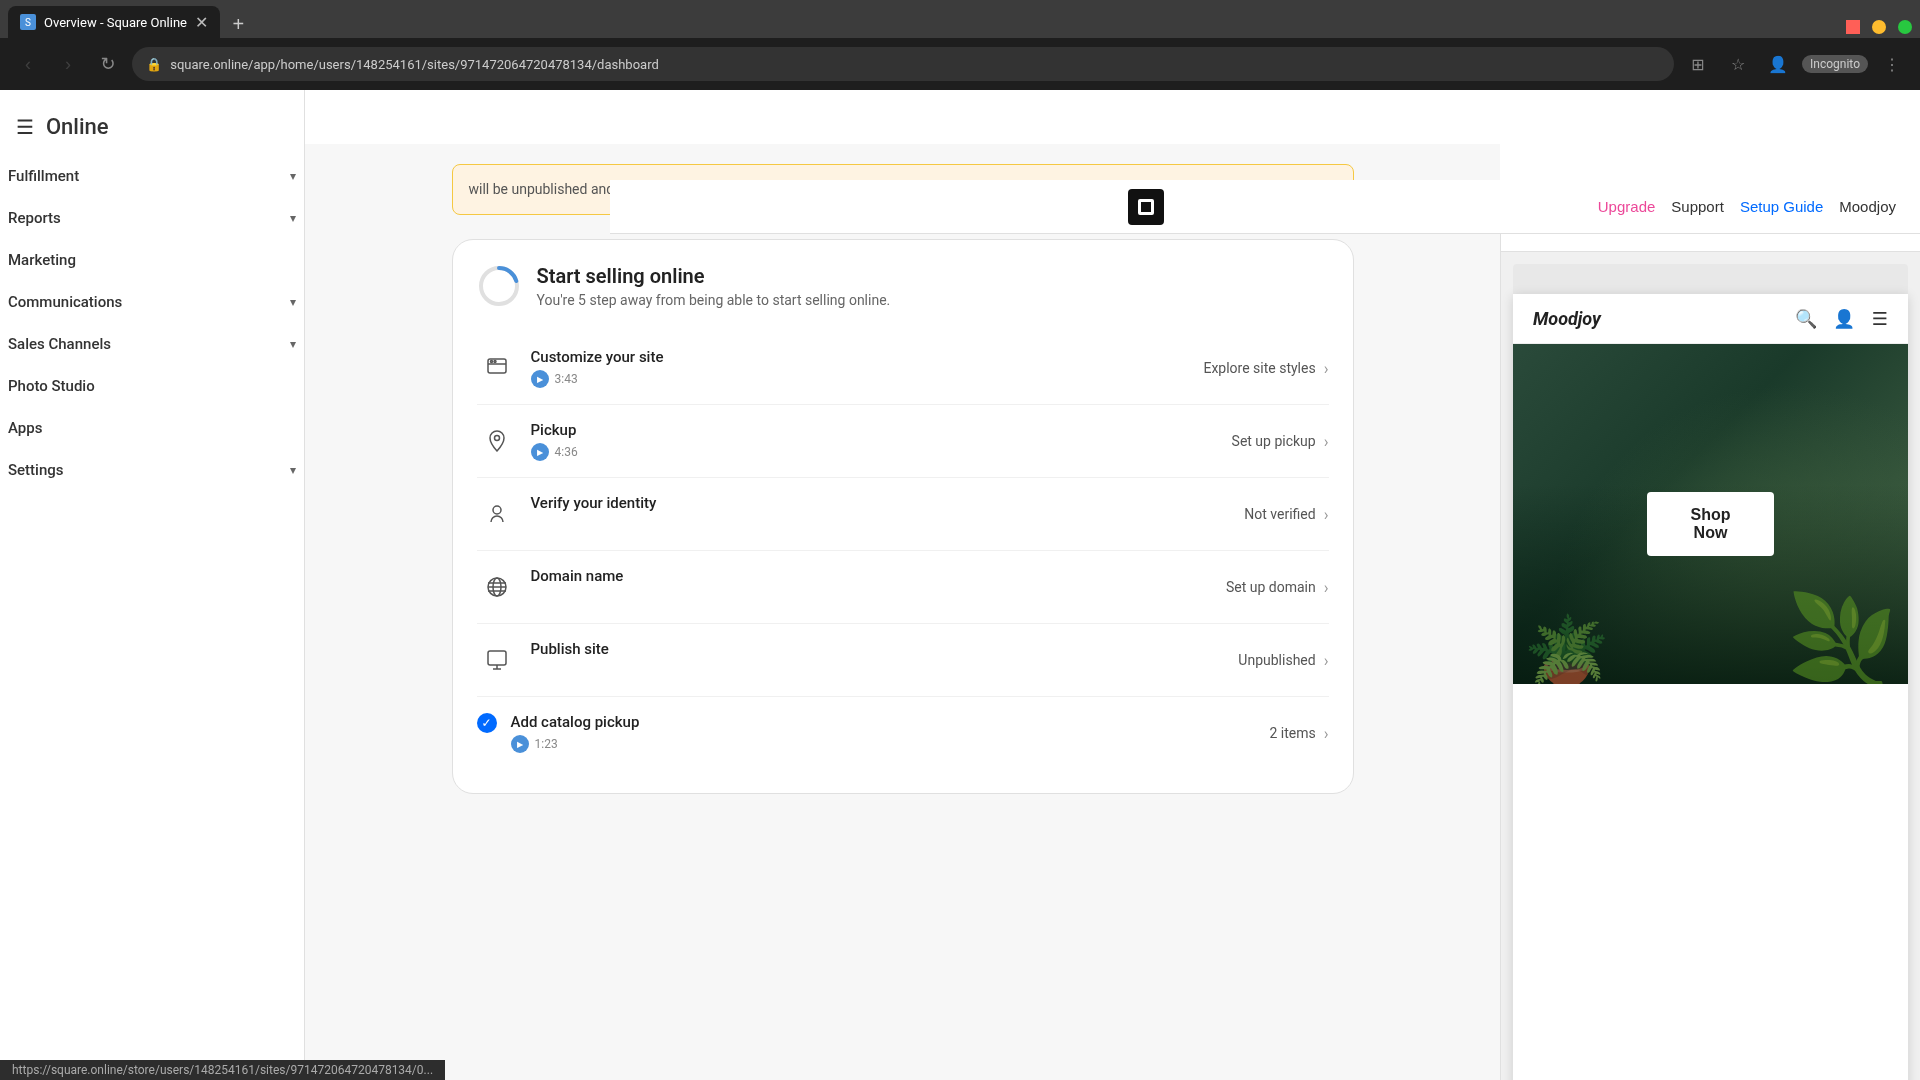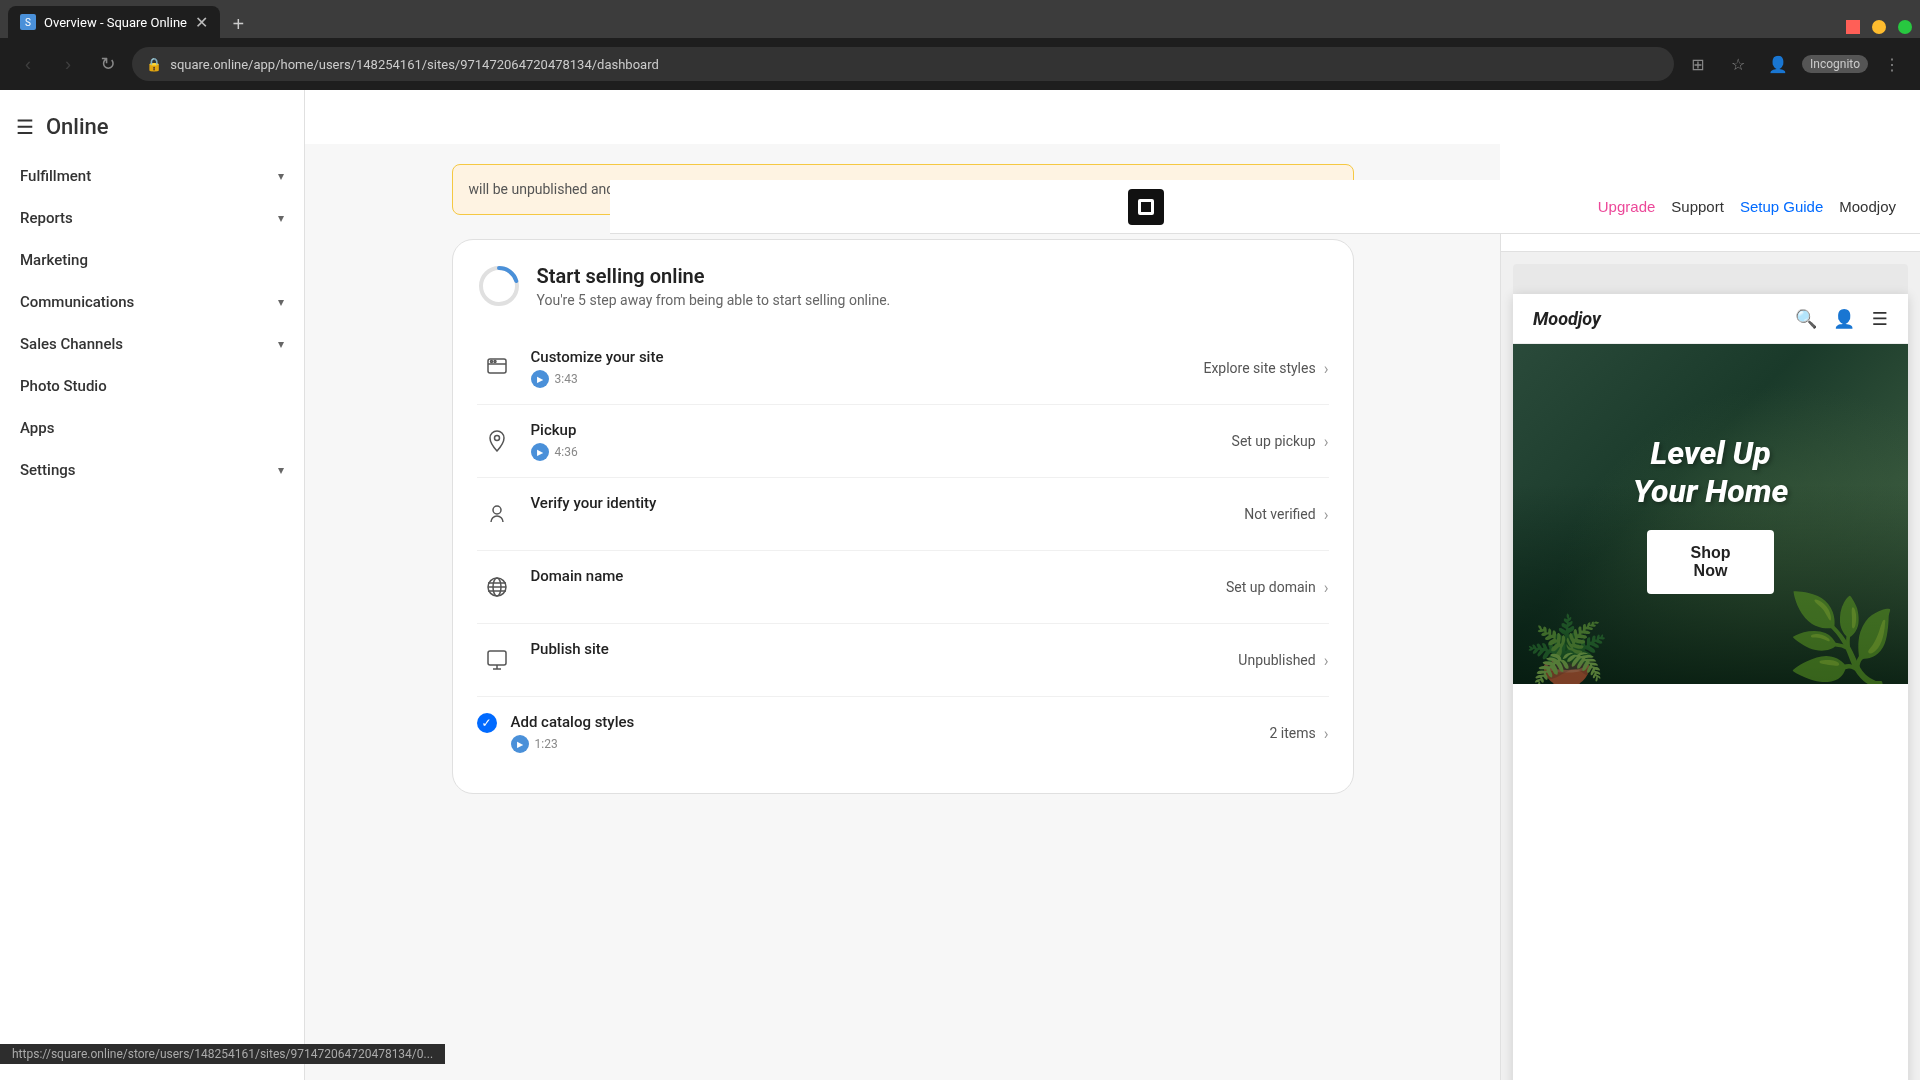--- a/index.html
+++ b/index.html
@@ -23,21 +23,21 @@
     .incognito-badge { background: #555; color: #ccc; font-size: 12px; padding: 2px 8px; border-radius: 10px; }
 
     
     .app { display: flex; height: calc(1080px - 90px); background: #fff; }
 
     
     .sidebar { width: 305px; background: #fff; border-right: 1px solid #e0e0e0; padding: 16px 0; display: flex; flex-direction: column; overflow-y: auto; }
     .sidebar-header { display: flex; align-items: center; padding: 8px 16px; gap: 12px; margin-bottom: 8px; }
     .hamburger-btn { background: transparent; border: none; cursor: pointer; color: #333; font-size: 20px; display: flex; align-items: center; }
     .sidebar-logo-text { font-size: 22px; font-weight: 500; color: #333; }
-    .sidebar-item { display: flex; align-items: center; justify-content: space-between; padding: 12px 20px; cursor: pointer; color: #333; font-size: 15px; font-weight: 500; }
+    .sidebar-item { display: flex; align-items: center; justify-content: space-between; padding: 12px 8px; cursor: pointer; color: #333; font-size: 15px; font-weight: 500; }
     .sidebar-item-chevron { font-size: 12px; color: #666; }
 
     
     .top-bar { position: absolute; top: 90px; left: 305px; right: 0; height: 54px; background: #fff; border-bottom: 1px solid #e0e0e0; display: flex; align-items: center; justify-content: space-between; padding: 0 24px; z-index: 10; }
     .top-bar-center { display: flex; align-items: center; }
     .square-logo { width: 36px; height: 36px; background: #111; border-radius: 4px; display: flex; align-items: center; justify-content: center; }
     .square-logo-inner { width: 16px; height: 16px; border: 3px solid #fff; border-radius: 2px; }
     .top-bar-actions { display: flex; align-items: center; gap: 16px; }
     .top-bar-btn { background: transparent; border: none; cursor: pointer; font-size: 15px; font-weight: 500; color: #333; }
     .top-bar-btn.upgrade { color: #ec4899; }
@@ -89,21 +89,21 @@
     .site-hero { background: linear-gradient(135deg, #2a4a3a 0%, #1a3a2a 40%, #4a6a4a 100%); color: white; padding: 0; position: relative; overflow: hidden; height: 340px; display: flex; flex-direction: column; align-items: center; justify-content: center; }
     .site-hero-text { text-align: center; z-index: 2; position: relative; }
     .site-hero-title { font-size: 32px; font-weight: 800; line-height: 1.2; font-style: italic; color: white; text-shadow: 2px 2px 4px rgba(0,0,0,0.3); }
     .site-hero-bg { position: absolute; bottom: 0; left: 0; right: 0; top: 0; background: radial-gradient(ellipse at 70% 80%, #3a5a3a 0%, transparent 60%); }
     .shop-now-btn { background: white; color: #222; border: none; padding: 14px 40px; font-size: 16px; font-weight: 600; border-radius: 4px; cursor: pointer; margin-top: 20px; width: 80%; }
 
     
     ::-webkit-scrollbar { width: 6px; }
     ::-webkit-scrollbar-thumb { background: #ccc; border-radius: 3px; }
 
-    .bottom-status { position: fixed; bottom: 16px; left: 0; background: #2d2d2d; color: #aaa; font-size: 12px; padding: 3px 12px; z-index: 100; }
+    .bottom-status { position: fixed; bottom: 0; left: 0; background: #2d2d2d; color: #aaa; font-size: 12px; padding: 3px 12px; z-index: 100; }
   </style>
 </head>
 <body>
 
 <div class="browser-chrome">
   <div class="browser-tabs">
     <div class="browser-tab active">
       <div class="browser-tab-favicon">S</div>
       <span>Overview - Square Online</span>
       <span class="browser-tab-close">✕</span>
@@ -311,21 +311,21 @@
               </div>
               <div class="task-action">
                 <span class="task-action-text">Unpublished</span>
                 <span class="task-chevron">›</span>
               </div>
             </div>
 
             <div class="task-item">
               <div class="task-check">✓</div>
               <div class="task-content">
-                <div class="task-title">Add catalog styles</div>
+                <div class="task-title">Add catalog pickup</div>
                 <div class="task-video">
                   <div class="task-video-play">
                       <span style="font-size:8px;color:white;margin-left:1px;">▶</span>
                     </div>
                   <span class="task-video-time">1:23</span>
                 </div>
               </div>
               <div class="task-action">
                 <span class="task-action-text">2 items</span>
                 <span class="task-chevron">›</span>
@@ -353,21 +353,20 @@
                 <span>☰</span>
               </div>
             </div>
             <div class="site-hero">
               <div class="site-hero-bg"></div>
 
               <div style="position:absolute;bottom:0;left:0;right:0;height:200px;background:linear-gradient(to top, rgba(0,20,10,0.8) 0%, transparent 100%);"></div>
               <div style="position:absolute;bottom:-10px;right:10px;font-size:90px;opacity:0.55;transform:scaleX(-1);">🌿</div>
               <div style="position:absolute;bottom:-10px;left:10px;font-size:70px;opacity:0.5;">🪴</div>
               <div class="site-hero-text">
-                <div class="site-hero-title">Level Up<br>Your Home</div>
                 <button class="shop-now-btn">Shop Now</button>
               </div>
             </div>
           </div>
         </div>
       </div>
 
     </div>
   </div>
 </div>

